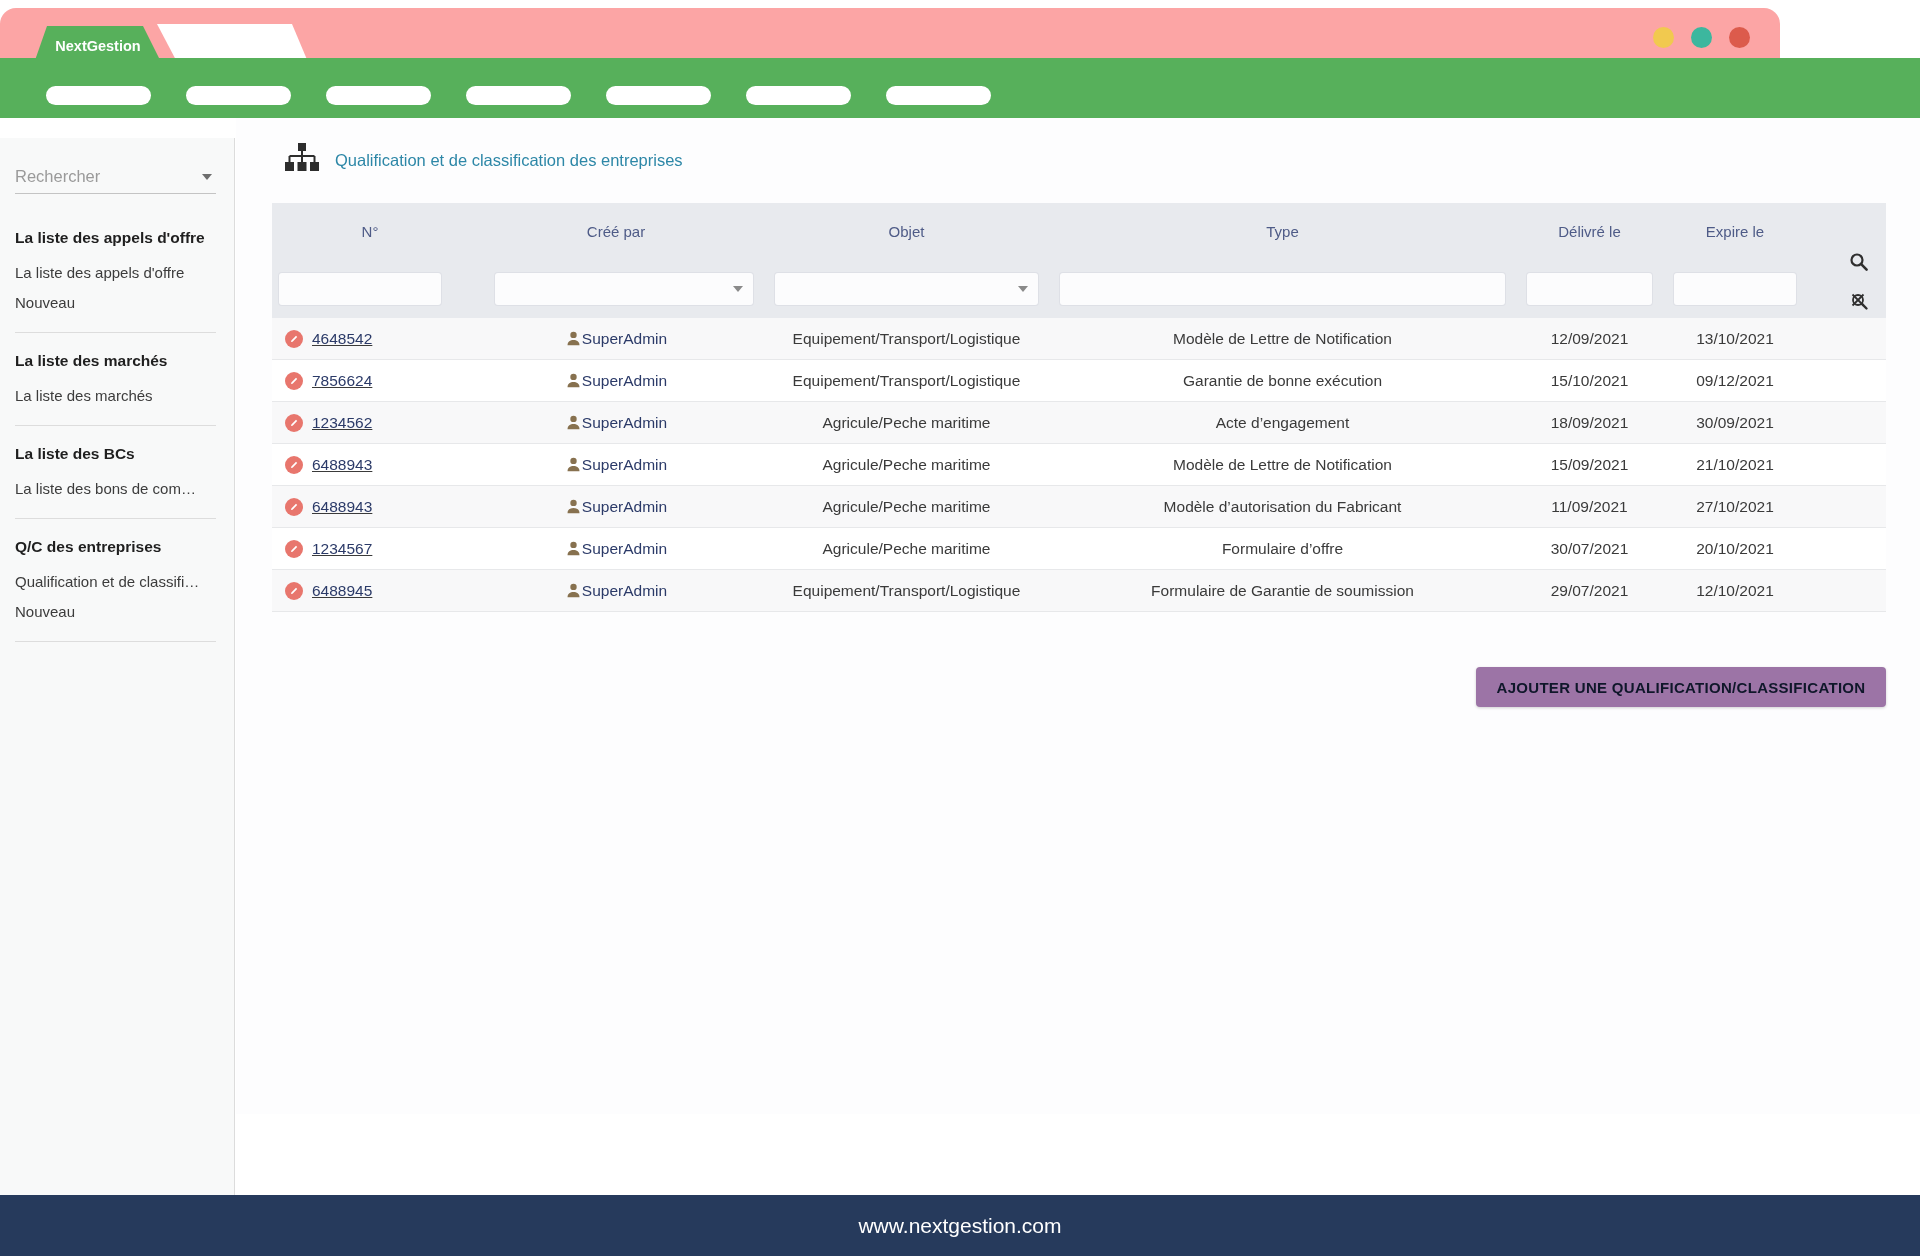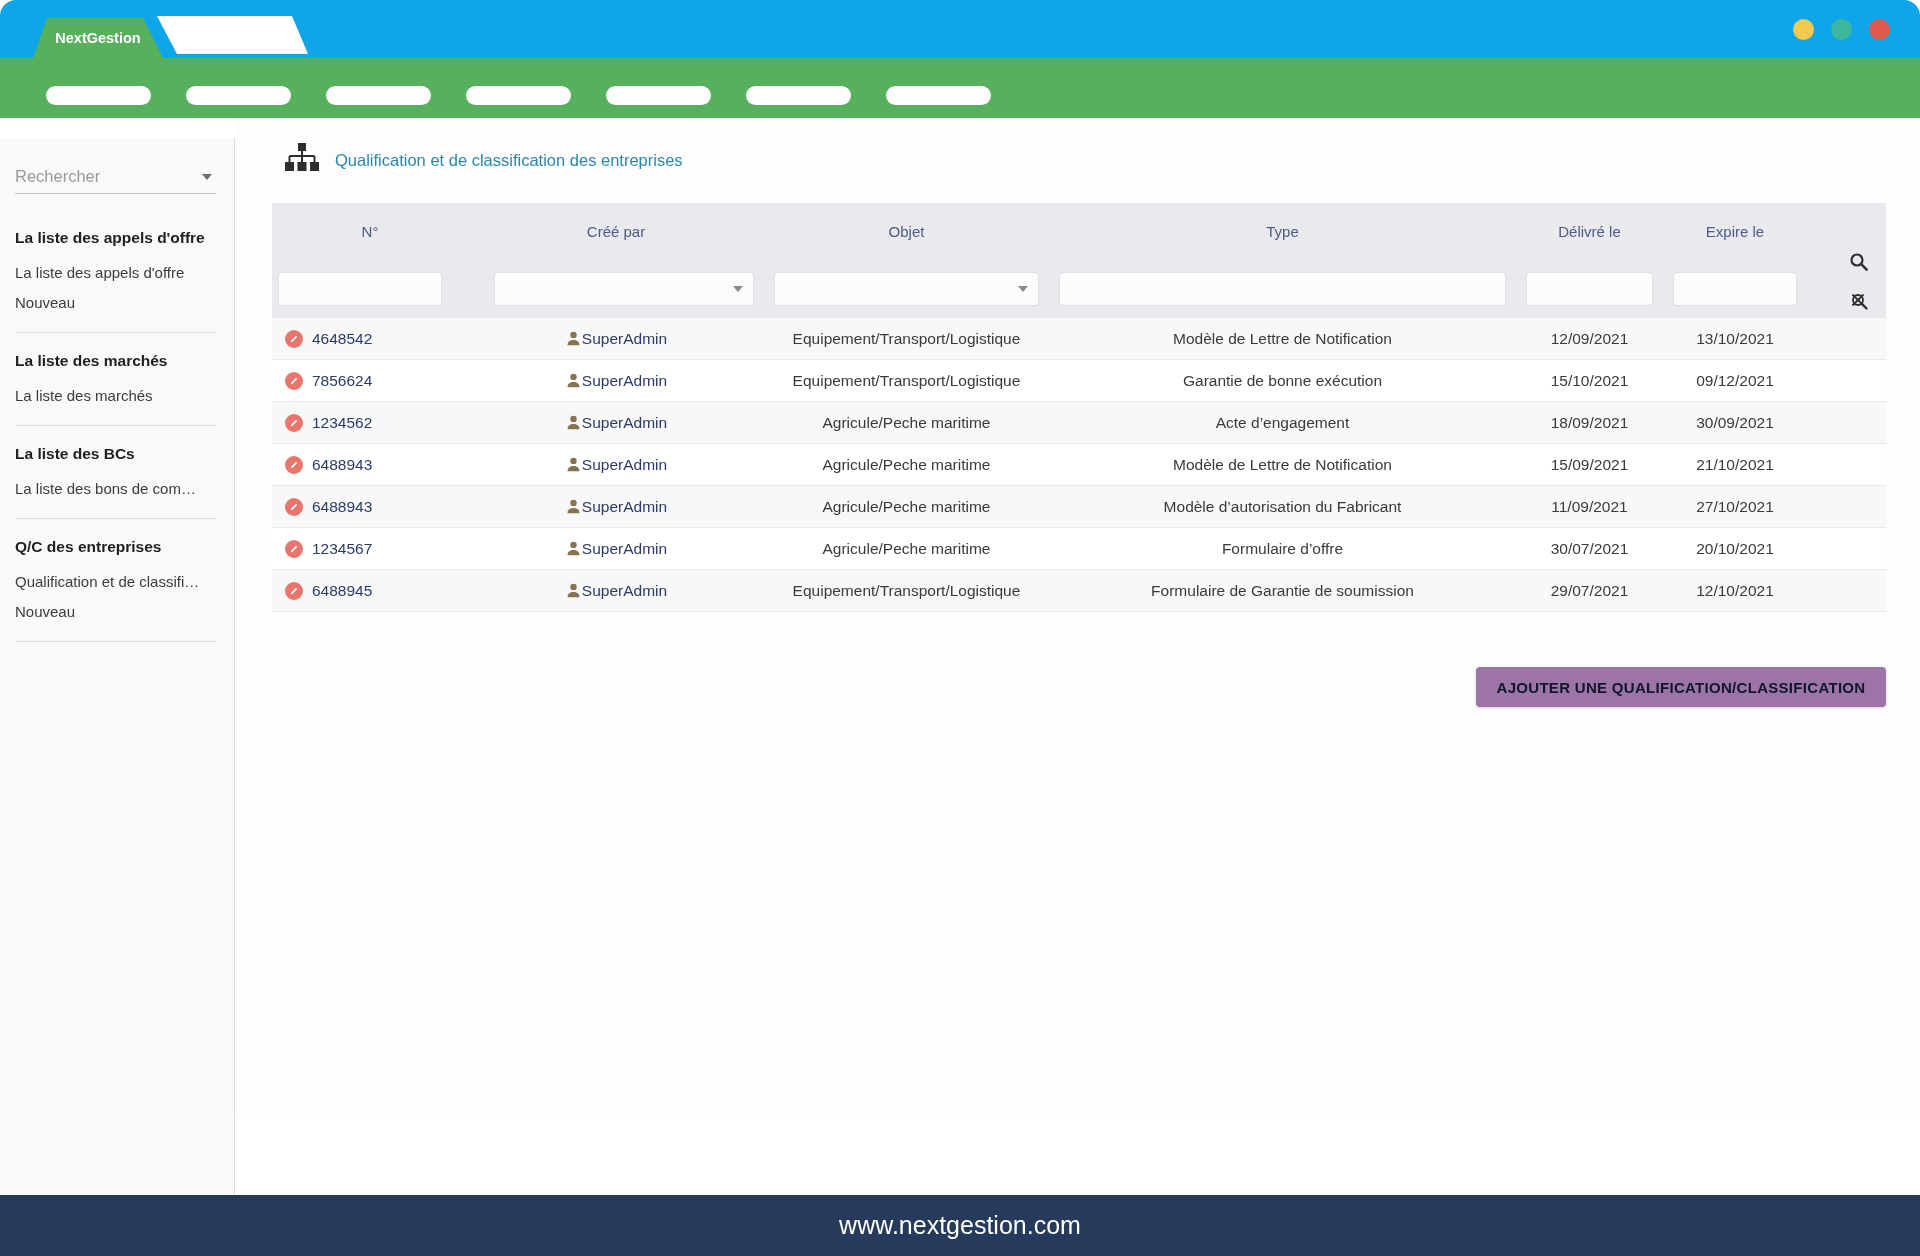--- a/index.html
+++ b/index.html
@@ -4,22 +4,22 @@
 <style>
   * { box-sizing: border-box; }
   html,body { margin:0; padding:0; }
   body {
     width:1920px; height:1256px; position:relative; overflow:hidden;
     background:#ffffff; font-family:"Liberation Sans", sans-serif;
   }
 
   
   .titlebar {
-    position:absolute; left:0; top:0; width:1920px; height:58px;
-    background:#0ea5e9; border-radius:16px 16px 0 0;
+    position:absolute; left:0; top:8px; width:1780px; height:58px;
+    background:#fca5a5; border-radius:16px 16px 0 0;
   }
   .brand-tab {
     position:absolute; left:33px; top:18px; width:130px; height:40px;
     background:#57b05b; color:#fff; font-size:14.5px; font-weight:bold;
     display:flex; align-items:center; justify-content:center;
     clip-path:polygon(14px 0, 110px 0, 130px 100%, 0 100%);
   }
   .white-tab {
     position:absolute; left:157px; top:16px; width:151px; height:38px;
     background:#ffffff;
@@ -88,39 +88,39 @@
   }
   .head-icons { position:absolute; right:16px; top:48px; display:flex; flex-direction:column; gap:17px; }
   .head-icons .icon-btn { width:22px; height:22px; cursor:pointer; }
 
   .trow { height:42px; border-bottom:1px solid #e7e8ea; background:#ffffff; }
   .trow:nth-child(odd) { background:#f8f8f9; }
   .tcell {
     display:flex; align-items:center; justify-content:center;
     font-size:15.5px; color:#3a3a3a; overflow:hidden; white-space:nowrap;
   }
-  .tcell.num { justify-content:flex-start; padding-left:13px; gap:9px; }
+  .tcell.num { justify-content:flex-start; padding-left:13px; gap:9px;text-decoration:underline; }
   .edit-badge {
     width:18px; height:18px; border-radius:50%; background:#e8766d; flex:0 0 18px;
     display:flex; align-items:center; justify-content:center; cursor:pointer;
   }
   .num-link { color:#2b3a68; cursor:pointer; }
   .tcell.user { color:#2b3a68; }
 
   .add-btn {
     position:absolute; left:1240px; top:549px; width:410px; height:40px;
     background:#9c74a6; color:#0f172a; border:none; border-radius:4px;
     font-family:"Liberation Sans", sans-serif; font-size:15px; font-weight:bold;
     letter-spacing:0.3px; cursor:pointer; box-shadow:0 1px 3px rgba(0,0,0,0.18);
   }
 
   
   .footer {
     position:absolute; left:0; top:1195px; width:1920px; height:61px;
-    background:#263a5c; color:#ffffff; font-size:25px;
+    background:#263a5c; color:#ffffff; font-size:21px;
     display:flex; align-items:center; justify-content:center;
   }
 </style>
 </head>
 <body>
 
 <div class="titlebar">
   <div class="brand-tab">
     <span>NextGestion</span>
   </div>

